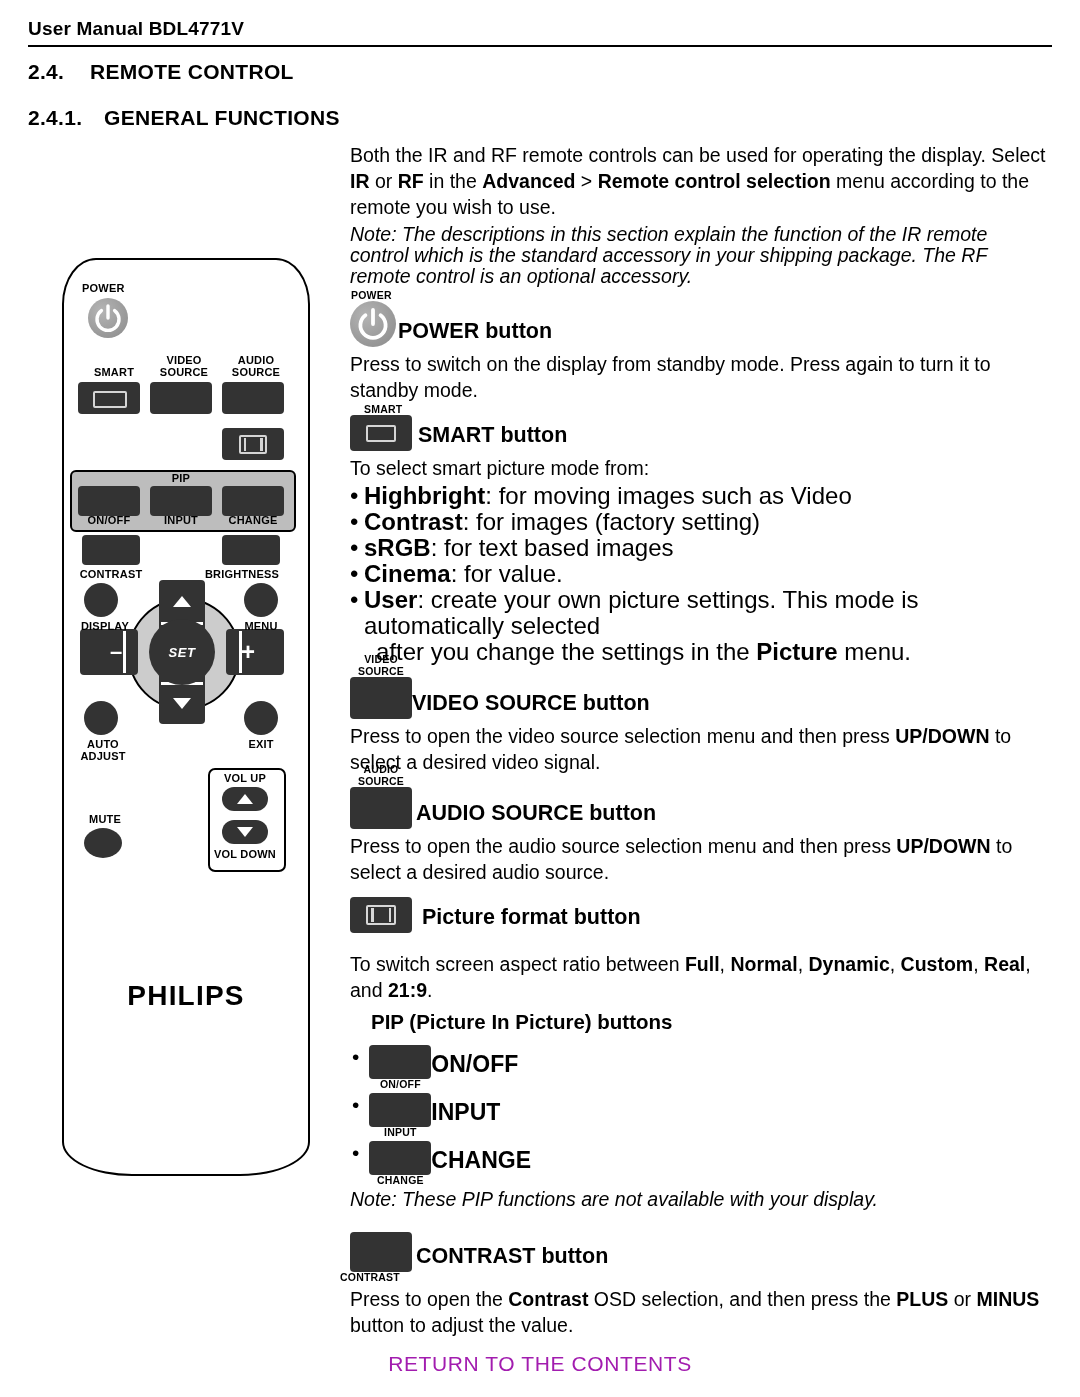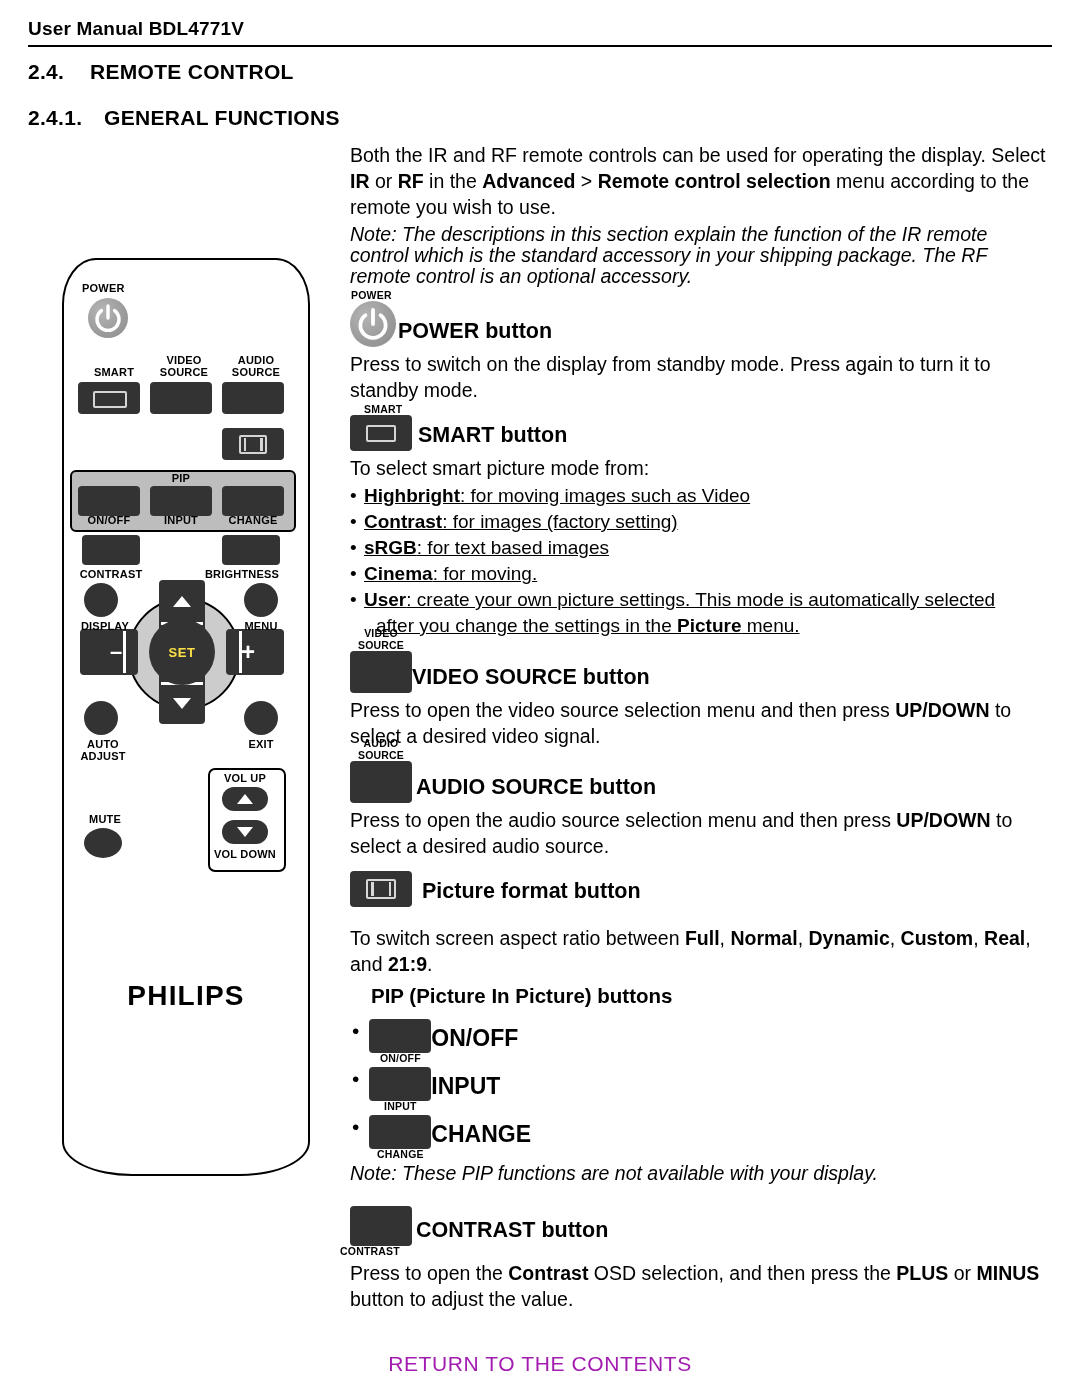--- a/index.html
+++ b/index.html
@@ -21,21 +21,21 @@
   .sec-h .num{display:inline-block;}
   #sec-24 .num{width:62px;}
   #sec-241 .num{width:76px;}
 
   
   #content-col{position:absolute;left:350px;top:142px;width:700px;}
   .para{font-size:19.5px;line-height:26px;margin:0 0 2px 0;}
   .para b{font-weight:bold;}
   .note{font-size:19.5px;line-height:21px;font-style:italic;margin:4px 0 0 0;}
   .bullets{margin:0;padding:0;list-style:none;}
-  .bullets li{font-size:19px;line-height:26px;padding-left:14px;position:relative;text-decoration:underline;}
+  .bullets li{font-size:24px;line-height:26px;padding-left:14px;position:relative;}
   .bullets li:before{content:"\2022";position:absolute;left:0;top:0;}
   .bullets li b{font-weight:bold;}
   .indent2{padding-left:26px !important;}
   .indent2:before{content:"" !important;}
 
   
   .btn-row{display:flex;align-items:flex-end;margin:12px 0 4px 0;position:relative;}
   .btn-row .btn-title{font-size:21.5px;font-weight:bold;line-height:1;padding-bottom:5px;}
   .btn-row .btn-title .reg{font-weight:600;}
 
@@ -88,21 +88,21 @@
 
   .pip-box{
     position:absolute;background:#bdbdbd;border:2px solid #000;border-radius:6px;
   }
   .dpad-circle{
     position:absolute;background:#cccccc;border:2.5px solid #000;border-radius:50%;
   }
   .set-circle{
     position:absolute;background:#333333;border-radius:50%;
     display:flex;align-items:center;justify-content:center;
-    color:#fde047;font-size:13px;font-weight:bold;letter-spacing:.5px;
+    color:#ffffff;font-size:13px;font-weight:bold;letter-spacing:.5px;font-style:italic;
   }
   .vol-box{position:absolute;border:2.5px solid #000;border-radius:7px;background:#fff;}
   .vol-key{
     position:absolute;background:#333333;border-radius:14px;
     display:flex;align-items:center;justify-content:center;
   }
   .tri{width:0;height:0;}
   .tri-up{border-left:9px solid transparent;border-right:9px solid transparent;border-bottom:11px solid #fff;}
   .tri-dn{border-left:9px solid transparent;border-right:9px solid transparent;border-top:11px solid #fff;}
   .tri-up-sm{border-left:8px solid transparent;border-right:8px solid transparent;border-bottom:10px solid #fff;}
@@ -257,21 +257,21 @@
         <span style="width:26px;height:13px;border:2.5px solid #d5d5d5;border-radius:2px;"></span>
       </span>
     </span>
     <span class="btn-title"><b>SMART</b><span class="reg"> button</span></span>
   </div>
   <p class="para">To select smart picture mode from:</p>
   <ul class="bullets">
     <li><b>Highbright</b><span>: for moving images such as Video</span></li>
     <li><b>Contrast</b><span>: for images (factory setting)</span></li>
     <li><b>sRGB</b><span>: for text based images</span></li>
-    <li><b>Cinema</b><span>: for moving.</span></li>
+    <li><b>Cinema</b><span>: for value.</span></li>
     <li><b>User</b><span>: create your own picture settings. This mode is automatically selected</span></li>
     <li class="indent2"><span>after you change the settings in the </span><b>Picture</b><span> menu.</span></li>
   </ul>
 
   <div class="btn-row">
     <span class="glyph-wrap">
       <span class="glyph-cap center">VIDEO
 SOURCE</span>
       <span class="kbtn w"></span>
     </span>

